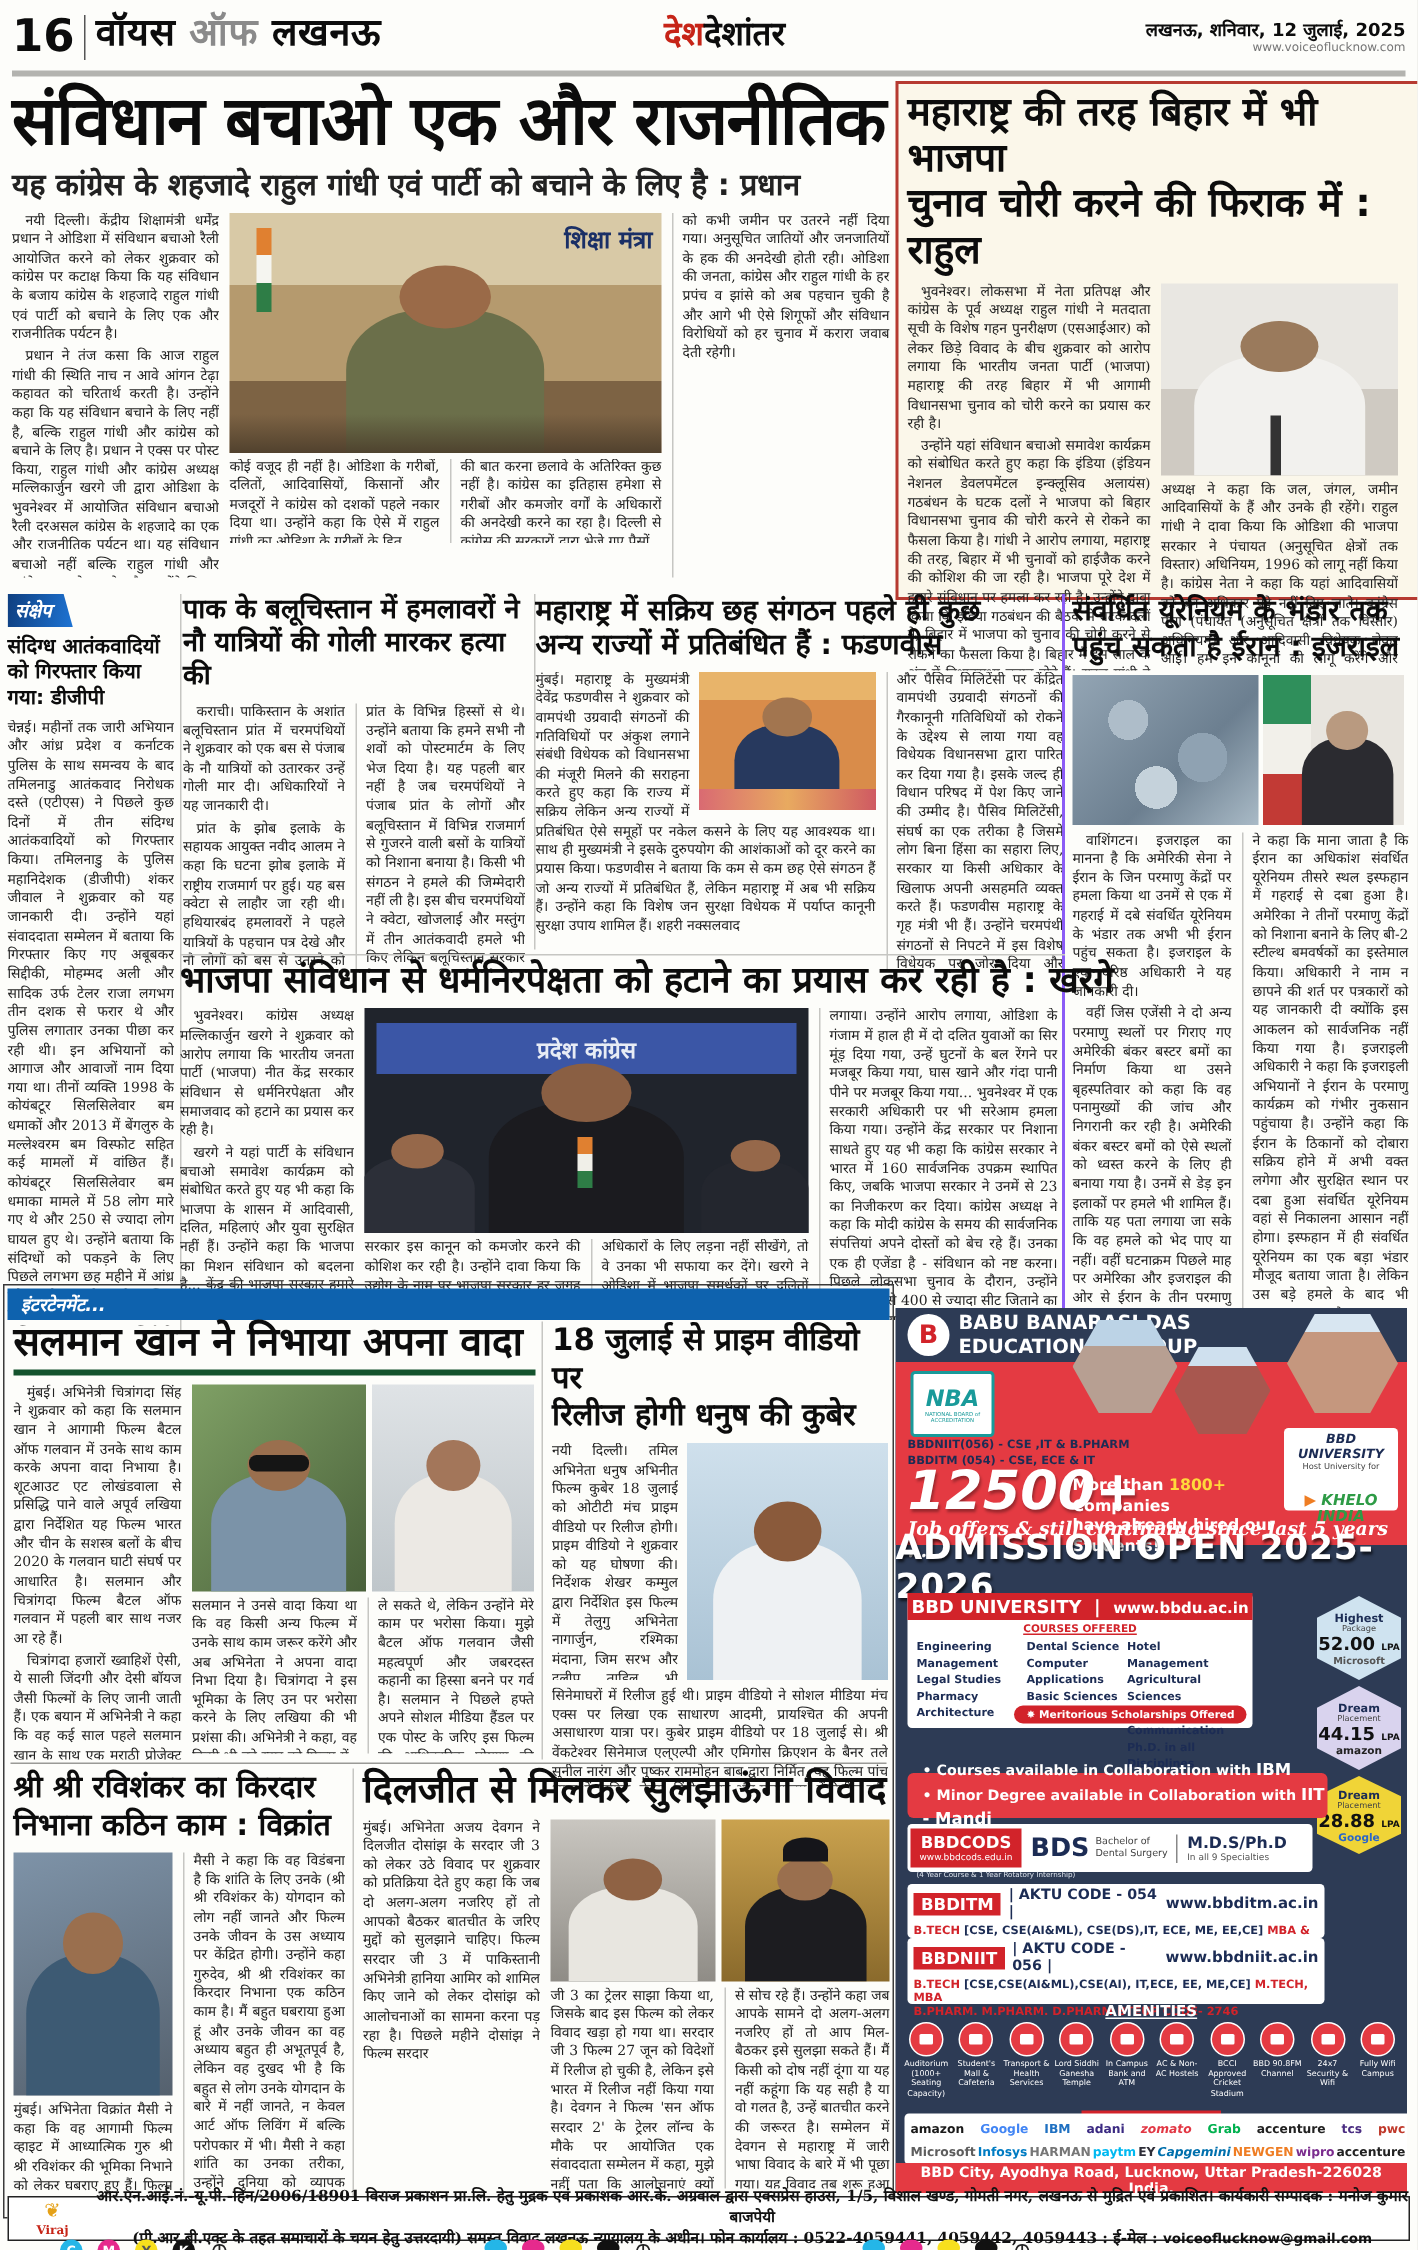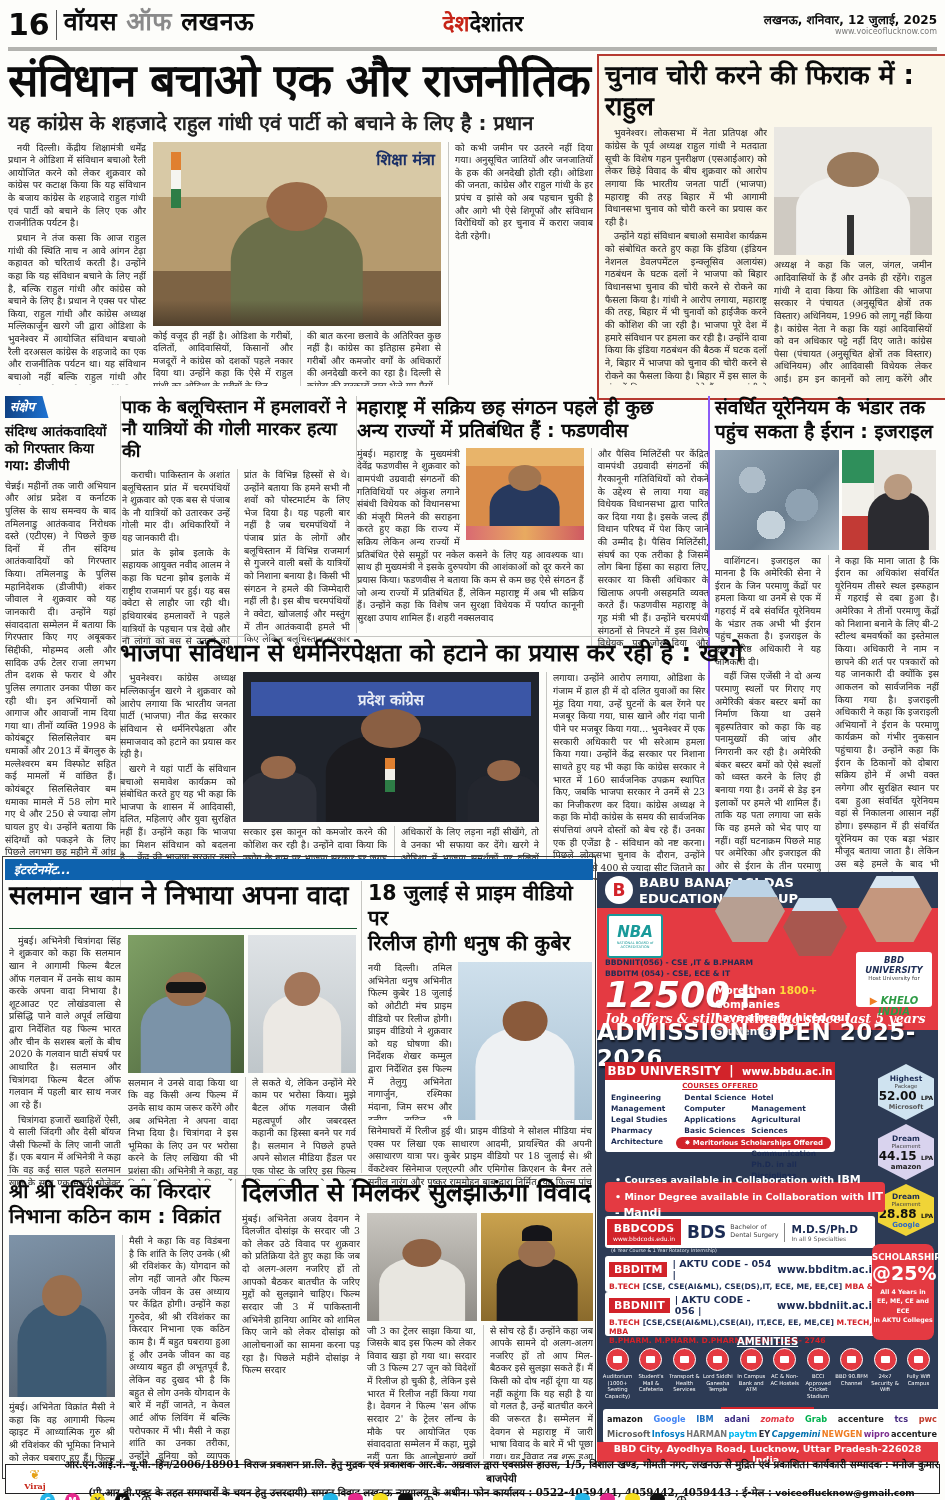--- a/index.html
+++ b/index.html
@@ -69,37 +69,38 @@
 
   <div class="abs" style="left:8px;top:56px;width:585px;height:336px;">
     <div class="hl" style="font-size:45px;letter-spacing:-1px;white-space:nowrap;">संविधान बचाओ एक और राजनीतिक पर्यटन</div>
     <div class="hl" style="font-size:20px;font-weight:700;margin-top:6px;color:#222;">यह कांग्रेस के शहजादे राहुल गांधी एवं पार्टी को बचाने के लिए है : प्रधान</div>
     <div class="row" style="margin-top:8px;gap:7px;">
       <div class="bt" style="width:138px;height:243px;">
         <p>नयी दिल्ली। केंद्रीय शिक्षामंत्री धर्मेंद्र प्रधान ने ओडिशा में संविधान बचाओ रैली आयोजित करने को लेकर शुक्रवार को कांग्रेस पर कटाक्ष किया कि यह संविधान के बजाय कांग्रेस के शहजादे राहुल गांधी एवं पार्टी को बचाने के लिए एक और राजनीतिक पर्यटन है।</p>
         <p>प्रधान ने तंज कसा कि आज राहुल गांधी की स्थिति नाच न आवे आंगन टेढ़ा कहावत को चरितार्थ करती है। उन्होंने कहा कि यह संविधान बचाने के लिए नहीं है, बल्कि राहुल गांधी और कांग्रेस को बचाने के लिए है। प्रधान ने एक्स पर पोस्ट किया, राहुल गांधी और कांग्रेस अध्यक्ष मल्लिकार्जुन खरगे जी द्वारा ओडिशा के भुवनेश्वर में आयोजित संविधान बचाओ रैली दरअसल कांग्रेस के शहजादे का एक और राजनीतिक पर्यटन था। यह संविधान बचाओ नहीं बल्कि राहुल गांधी और कांग्रेस बचाओ समावेश है। उन्होंने लिखा, ओडिशा में भाजपा की जनहितैषी सरकार के प्रति जनता का अडिग विश्वास कांग्रेस को परेशान कर रहा है। ओडिशा में कांग्रेस का</p>
       </div>
       <div style="width:288px;">
-        <div class="photo" style="width:288px;height:184px;background:linear-gradient(180deg,#d8c9a6 0 30%,#b59a6e 30% 70%,#7d6344 70% 100%);">
+        <div class="photo" style="width:288px;height:160px;background:linear-gradient(180deg,#d8c9a6 0 30%,#b59a6e 30% 70%,#7d6344 70% 100%);">
           <div class="abs" style="right:6px;top:6px;font-weight:800;font-size:16px;color:#1a2f66;font-family:'DejaVu Sans','Liberation Sans',sans-serif;">शिक्षा मंत्रा</div>
           <div class="abs" style="left:18px;top:10px;width:10px;height:56px;background:repeating-linear-gradient(180deg,#e08030 0 18px,#f5f5f0 18px 37px,#2e7d46 37px 56px);"></div>
           <div class="fig" style="--shirt:#6b6f4a;--skin:#9a6a48;width:46%;height:60%;"></div>
           <div class="abs" style="left:0;bottom:0;width:100%;height:26px;background:linear-gradient(180deg,transparent,#4a3c2add);"></div>
         </div>
         <div class="row" style="margin-top:4px;gap:7px;">
           <div class="bt" style="width:140px;height:56px;">कोई वजूद ही नहीं है। ओडिशा के गरीबों, दलितों, आदिवासियों, किसानों और मजदूरों ने कांग्रेस को दशकों पहले नकार दिया था। उन्होंने कहा कि ऐसे में राहुल गांधी का ओडिशा के गरीबों के हित</div>
           <div class="bt vr" style="width:134px;height:56px;padding-left:6px;">की बात करना छलावे के अतिरिक्त कुछ नहीं है। कांग्रेस का इतिहास हमेशा से गरीबों और कमजोर वर्गों के अधिकारों की अनदेखी करने का रहा है। दिल्ली से कांग्रेस की सरकारों द्वारा भेजे गए पैसों</div>
         </div>
       </div>
       <div class="bt vr" style="width:138px;height:243px;padding-left:6px;">को कभी जमीन पर उतरने नहीं दिया गया। अनुसूचित जातियों और जनजातियों के हक की अनदेखी होती रही। ओडिशा की जनता, कांग्रेस और राहुल गांधी के हर प्रपंच व झांसे को अब पहचान चुकी है और आगे भी ऐसे शिगूफों और संविधान विरोधियों को हर चुनाव में करारा जवाब देती रहेगी।</div>
     </div>
   </div>
 
   <div class="abs rahulbox" style="left:597px;top:54px;width:337px;height:334px;padding:4px 6px;">
     <div class="hl" style="font-size:26px;line-height:1.18;">
+      <div>महाराष्ट्र की तरह बिहार में भी भाजपा</div>
       <div>चुनाव चोरी करने की फिराक में : राहुल</div>
     </div>
     <div class="row" style="margin-top:6px;gap:7px;">
       <div class="bt" style="width:162px;height:258px;">
         <p>भुवनेश्वर। लोकसभा में नेता प्रतिपक्ष और कांग्रेस के पूर्व अध्यक्ष राहुल गांधी ने मतदाता सूची के विशेष गहन पुनरीक्षण (एसआईआर) को लेकर छिड़े विवाद के बीच शुक्रवार को आरोप लगाया कि भारतीय जनता पार्टी (भाजपा) महाराष्ट्र की तरह बिहार में भी आगामी विधानसभा चुनाव को चोरी करने का प्रयास कर रही है।</p>
         <p>उन्होंने यहां संविधान बचाओ समावेश कार्यक्रम को संबोधित करते हुए कहा कि इंडिया (इंडियन नेशनल डेवलपमेंटल इन्क्लूसिव अलायंस) गठबंधन के घटक दलों ने भाजपा को बिहार विधानसभा चुनाव की चोरी करने से रोकने का फैसला किया है। गांधी ने आरोप लगाया, महाराष्ट्र की तरह, बिहार में भी चुनावों को हाईजैक करने की कोशिश की जा रही है। भाजपा पूरे देश में हमारे संविधान पर हमला कर रही है। उन्होंने दावा किया कि इंडिया गठबंधन की बैठक में घटक दलों ने, बिहार में भाजपा को चुनाव की चोरी करने से रोकने का फैसला किया है। बिहार में इस साल के अंत में विधानसभा चुनाव होने हैं। राहुल गांधी ने आरोप लगाया कि निर्वाचन आयोग भाजपा के हित में काम कर रहा है और अपना कर्तव्य नहीं निभा रहा है। उन्होंने यह भी आरोप लगाया, भाजपा पांच-छह पूंजीपतियों के लिए सरकार चलाती है। यह देश के आम लोगों के लिए काम नहीं करती। पूर्व कांग्रेस</p>
       </div>
       <div style="width:158px;">
         <div class="photo" style="width:158px;height:128px;background:linear-gradient(180deg,#e9e7e2 0 55%,#cfcac2 55% 100%);">
           <div class="fig" style="--shirt:#f2f1ee;--skin:#9a7a5c;width:72%;height:62%;"></div>
@@ -190,21 +191,21 @@
         </div>
       </div>
       <div class="bt vr" style="width:152px;height:208px;padding-left:6px;">लगाया। उन्होंने आरोप लगाया, ओडिशा के गंजाम में हाल ही में दो दलित युवाओं का सिर मूंड़ दिया गया, उन्हें घुटनों के बल रेंगने पर मजबूर किया गया, घास खाने और गंदा पानी पीने पर मजबूर किया गया... भुवनेश्वर में एक सरकारी अधिकारी पर भी सरेआम हमला किया गया। उन्होंने केंद्र सरकार पर निशाना साधते हुए यह भी कहा कि कांग्रेस सरकार ने भारत में 160 सार्वजनिक उपक्रम स्थापित किए, जबकि भाजपा सरकार ने उनमें से 23 का निजीकरण कर दिया। कांग्रेस अध्यक्ष ने कहा कि मोदी कांग्रेस के समय की सार्वजनिक संपत्तियां अपने दोस्तों को बेच रहे हैं। उनका एक ही एजेंडा है - संविधान को नष्ट करना। पिछले लोकसभा चुनाव के दौरान, उन्होंने मतदाताओं से 400 से ज्यादा सीट जिताने का अनुरोध किया था, ताकि वे संविधान बदल सकें।</div>
     </div>
   </div>
 
   <div class="abs" style="left:2px;top:856px;width:592px;height:621px;border:1.5px solid #3a3a3a;">
     <div class="entbar" style="margin:2px;">इंटरटेनमेंट...</div>
 
     <div class="abs" style="left:6px;top:24px;width:348px;height:292px;">
-      <div class="hl" style="font-size:26px;white-space:nowrap;border-bottom:1px solid #14532d;padding-bottom:18px;">सलमान खान ने निभाया अपना वादा</div>
+      <div class="hl" style="font-size:26px;white-space:nowrap;border-bottom:4px solid #14532d;padding-bottom:3px;">सलमान खान ने निभाया अपना वादा</div>
       <div class="row" style="margin-top:6px;gap:7px;">
         <div class="bt" style="width:112px;height:250px;">
           <p>मुंबई। अभिनेत्री चित्रांगदा सिंह ने शुक्रवार को कहा कि सलमान खान ने आगामी फिल्म बैटल ऑफ गलवान में उनके साथ काम करके अपना वादा निभाया है। शूटआउट एट लोखंडवाला से प्रसिद्धि पाने वाले अपूर्व लखिया द्वारा निर्देशित यह फिल्म भारत और चीन के सशस्त्र बलों के बीच 2020 के गलवान घाटी संघर्ष पर आधारित है। सलमान और चित्रांगदा फिल्म बैटल ऑफ गलवान में पहली बार साथ नजर आ रहे हैं।</p>
           <p>चित्रांगदा हजारों ख्वाहिशें ऐसी, ये साली जिंदगी और देसी बॉयज जैसी फिल्मों के लिए जानी जाती हैं। एक बयान में अभिनेत्री ने कहा कि वह कई साल पहले सलमान खान के साथ एक मराठी प्रोजेक्ट में काम करने वाली थीं, लेकिन यह रद्द हो गया। चित्रांगदा ने कहा कि तब</p>
         </div>
         <div style="width:228px;">
           <div class="row" style="gap:4px;">
             <div class="photo" style="width:116px;height:138px;background:linear-gradient(135deg,#7fa065,#49603a);">
               <div class="fig" style="--shirt:#7b93a8;--skin:#9a6f4e;width:78%;height:56%;"></div>
               <div class="abs" style="left:50%;top:34%;transform:translateX(-50%);width:40px;height:11px;background:#151515;border-radius:5px;"></div>
@@ -395,29 +396,20 @@
     <div class="abs white-card" style="left:8px;top:420px;width:270px;height:40px;padding:2px 4px;">
       <div style="display:flex;align-items:center;gap:5px;">
         <span style="background:#d2232a;color:#fff;font-weight:800;font-size:11px;padding:1px 5px;">BBDNIIT</span>
         <span style="color:#1c2c54;font-weight:800;font-size:9.5px;">| AKTU CODE - 056 |</span>
         <span style="color:#1c2c54;font-weight:800;font-size:10px;">www.bbdniit.ac.in</span>
       </div>
       <div style="font-size:7.6px;margin-top:2px;"><b style="color:#d2232a;">B.TECH </b><span style="color:#1c2c54;font-weight:700;">[CSE,CSE(AI&amp;ML),CSE(AI), IT,ECE, EE, ME,CE] </span><b style="color:#d2232a;">M.TECH, MBA</b></div>
       <div style="font-size:7.6px;color:#d2232a;font-weight:800;">B.PHARM.  M.PHARM.  D.PHARM BTEUP CODE- 2746</div>
     </div>
 
-    <div class="abs red-bg" style="right:4px;top:372px;width:62px;height:88px;border-radius:8px;color:#fff;text-align:center;padding-top:8px;">
-      <div style="font-weight:800;font-size:8.6px;">SCHOLARSHIP</div>
-      <div style="font-weight:800;font-size:19px;">@25%</div>
-      <div style="font-size:6.2px;font-weight:700;line-height:1.5;margin-top:3px;">
-        <div>All 4 Years in</div>
-        <div>EE, ME, CE and ECE</div>
-        <div>in AKTU Colleges</div>
-      </div>
-    </div>
 
     <div class="abs" style="left:0;top:464px;width:100%;text-align:center;color:#fff;font-weight:800;font-size:10px;text-decoration:underline;">AMENITIES</div>
     <div class="abs" style="left:4px;top:476px;width:334px;display:flex;justify-content:space-between;">
       <div class="amen">
           <div class="cir"></div>
           <div class="lbl">Auditorium (1000+ Seating Capacity)</div>
         </div>
       <div class="amen">
           <div class="cir"></div>
           <div class="lbl">Student's Mall &amp; Cafeteria</div>

